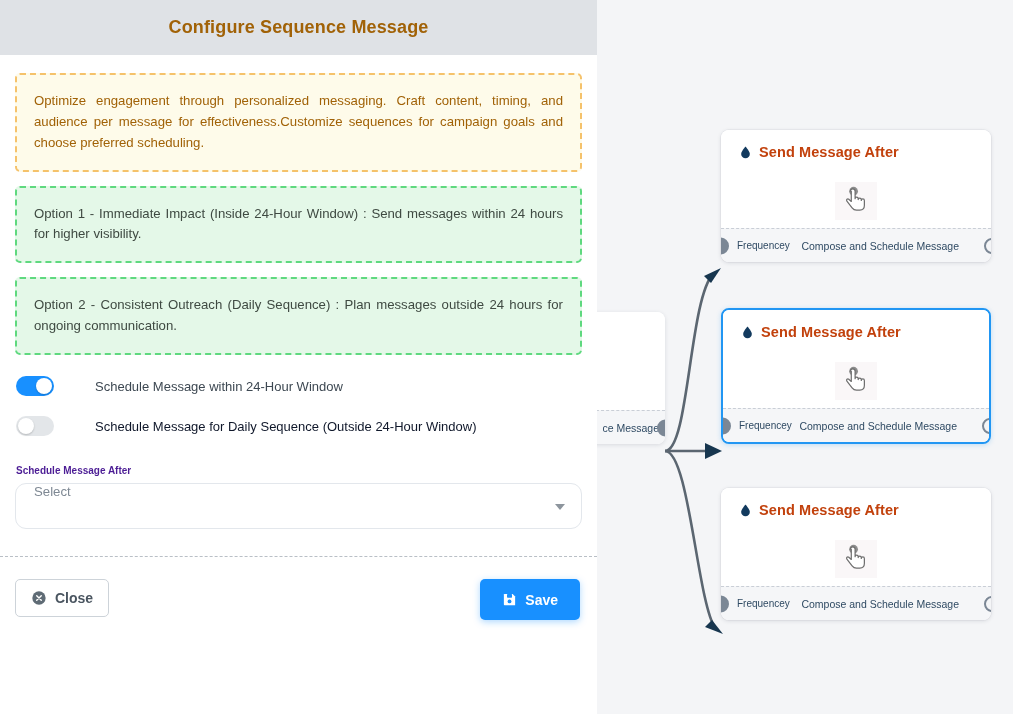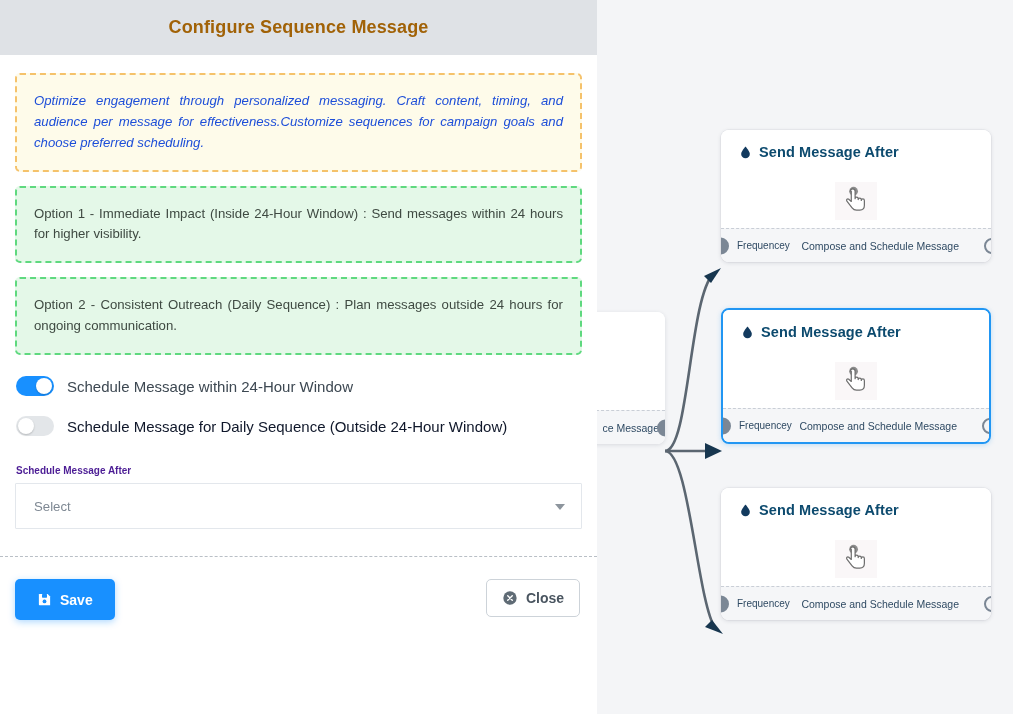--- a/index.html
+++ b/index.html
@@ -29,21 +29,21 @@
     overflow: hidden;
   }
   .node.selected {
     border: 2px solid #2196f3;
     box-shadow: 0 1px 5px rgba(33,150,243,.25);
   }
   .node-body { height: 98px; position: relative; background:#fff; }
   .node-title {
     display: flex; align-items: center; gap: 7px;
     padding: 14px 0 0 18px;
-    font-size: 14.5px; font-weight: 700; color: #0c4a6e;
+    font-size: 14.5px; font-weight: 700; color: #c2410c;
     letter-spacing: .1px;
   }
   .drop-icon { width: 13px; height: 16px; display:block; }
   .hand-wrap {
     position: absolute; left: 50%; top: 52px; transform: translateX(-50%);
     width: 42px; height: 38px;
     background: #faf7f8;
     display: flex; align-items: center; justify-content: center;
   }
   .hand-icon { width: 26px; height: 30px; display:block; }
@@ -112,22 +112,21 @@
     border-radius: 5px;
     padding: 16px 17px;
     font-size: 13.2px;
     line-height: 1.58;
     text-align: justify;
     margin-bottom: 14px;
   }
   .callout-warn {
     border: 2px dashed #f5c26b;
     background: #fefbea;
-    color: #1d4ed8;
-    font-style: italic;
+    color: #a16207;
   }
   .callout-ok {
     border: 2px dashed #5fd97f;
     background: #e4f8e8;
     color: #3f4a42;
   }
 
   .toggle-row {
     display: flex; align-items: center; gap: 13px;
     margin: 6px 0 0 1px; height: 34px;
@@ -138,30 +137,30 @@
   }
   .switch.on  { background: #1890ff; }
   .switch.off { background: #e3e6e9; }
   .switch .knob {
     position: absolute; top: 2px; width: 16px; height: 16px;
     border-radius: 50%; background: #fff;
     box-shadow: 0 1px 2px rgba(0,0,0,.2);
   }
   .switch.on .knob  { right: 2px; }
   .switch.off .knob { left: 2px; }
-  .toggle-label { font-size: 15px; color: #3d4852; }
+  .toggle-label { font-size: 13px; color: #3d4852; margin-left: 28px; }
   .toggle-label.muted { color: #0f172a; }
 
   .field-label {
     font-size: 10px; font-weight: 700; color: #4c1d95;
     margin: 22px 0 7px 1px;
   }
   .select-box {
-    height: 46px; border: 1px solid #e3e7ec; border-radius: 1px;
-    background: #fff; display: flex; align-items: center;
+    height: 46px; border: 1px solid #e3e7ec; border-radius: 11px;
+    background: #fff; display: flex; align-items: flex-start;
     padding: 0 14px 0 18px; position: relative;
   }
   .select-value { font-size: 13.2px; color: #7e8893; }
   .caret {
     position: absolute; right: 16px; top: 50%;
     width: 0; height: 0; margin-top: -2px;
     border-left: 5px solid transparent;
     border-right: 5px solid transparent;
     border-top: 6px solid #8d959d;
   }
@@ -322,34 +321,34 @@
 
       <div class="select-box">
         <span class="select-value" title="Select">Select</span>
         <span class="caret"></span>
       </div>
 
     </div>
 
     <div class="panel-footer">
       <div class="btn-row">
+        <button class="btn btn-close">
+          <svg class="close-ico" viewBox="0 0 24 24">
+            <circle cx="12" cy="12" r="10" fill="#5f6b75"></circle>
+            <path d="M8.6 8.6 L15.4 15.4 M15.4 8.6 L8.6 15.4" stroke="#ffffff" stroke-width="2.1" stroke-linecap="round"></path>
+          </svg>
+          <span>Close</span>
+        </button>
+
         <button class="btn btn-save">
           <svg class="save-ico" viewBox="0 0 24 24">
             <path fill="#ffffff" d="M4 3h13l4 4v14a0 0 0 0 1 0 0H4a1 1 0 0 1-1-1V4a1 1 0 0 1 1-1z"></path>
             <rect x="8" y="3" width="8" height="6" rx="1" fill="#1890ff"></rect>
             <circle cx="12" cy="15" r="3.1" fill="#1890ff"></circle>
             <rect x="10.8" y="12.6" width="2.4" height="3.4" fill="#1890ff"></rect>
           </svg>
           <span>Save</span>
         </button>
-
-        <button class="btn btn-close">
-          <svg class="close-ico" viewBox="0 0 24 24">
-            <circle cx="12" cy="12" r="10" fill="#5f6b75"></circle>
-            <path d="M8.6 8.6 L15.4 15.4 M15.4 8.6 L8.6 15.4" stroke="#ffffff" stroke-width="2.1" stroke-linecap="round"></path>
-          </svg>
-          <span>Close</span>
-        </button>
       </div>
     </div>
 
   </div>
 </div>
 
 </body></html>

